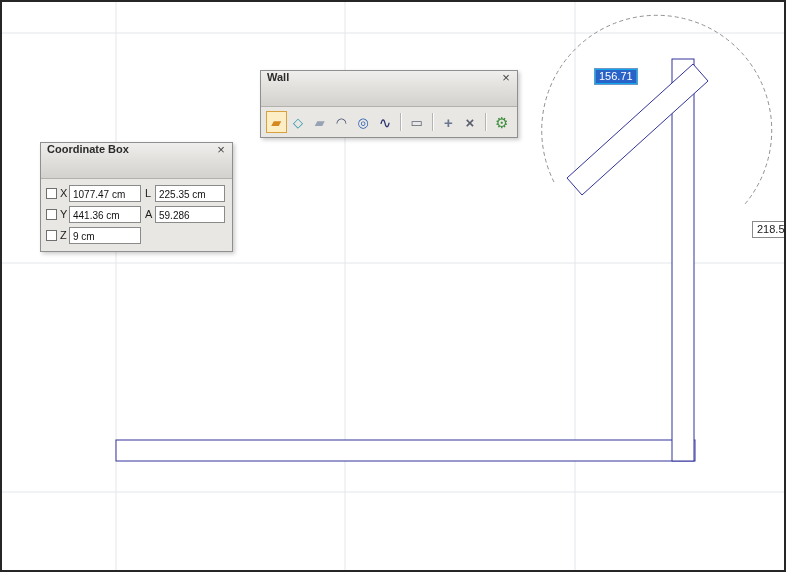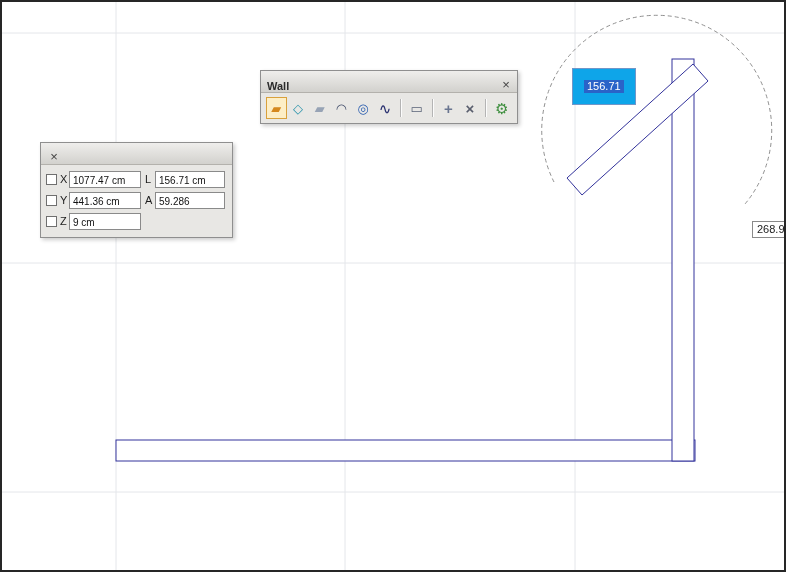--- a/index.html
+++ b/index.html
@@ -14,21 +14,21 @@
     background: #ffffff; border: 2px solid #262626; overflow: hidden;
   }
   .drawing { position: absolute; left: 0; top: 0; }
 
   
   .palette {
     position: absolute; background: #e8e7e4;
     border: 1px solid #8f8f8f; box-shadow: 2px 2px 4px rgba(0,0,0,.2);
   }
   .titlebar {
-    height: 22px; display: flex; align-items: flex-end;
+    height: 36px; display: flex; align-items: flex-start;
     padding: 0 4px 0 6px;
     background: linear-gradient(#efeeec, #d2d1cd);
     border-bottom: 1px solid #b3b1ac;
   }
   .titlebar .title { font-size: 11px; font-weight: bold; color: #2b2b2b; flex: 1; }
   .close-btn {
     width: 14px; height: 14px; line-height: 13px; text-align: center;
     font-size: 13px; color: #444; cursor: default;
   }
 
@@ -56,22 +56,22 @@
   .axis-label { font-size: 11px; color: #1c1c1c; padding-left: 1px; }
   .r-label { font-size: 11px; color: #1c1c1c; padding-left: 4px; }
   .val-input {
     height: 17px; border: 1px solid #8a8a8a; background: #fff;
     font-size: 10px; line-height: 15px; padding: 1px 3px; color: #111;
     overflow: hidden; white-space: nowrap;
   }
 
   
   .tracker {
-    position: absolute; left: 570px; top: 66px;
-    border: 1px solid #7096c8; background: #0ea5e9; padding: 11px;
+    position: absolute; left: 592px; top: 66px;
+    border: 1px solid #7096c8; background: #0ea5e9; padding: 1px;
   }
   .tracker .sel {
     display: block; background: #2a63c8; color: #fff;
     font-size: 11px; line-height: 13px; padding: 0 3px;
   }
   .radius-tag {
     position: absolute; left: 750px; top: 219px;
     border: 1px solid #8a8a8a; background: #fff;
     font-size: 11px; line-height: 13px; padding: 1px 4px;
     color: #222; white-space: nowrap;
@@ -99,21 +99,21 @@
     <rect x="670" y="57" width="22" height="402" fill="#ffffff" stroke="#32329b" stroke-width="1"></rect>
 
     <polygon points="565,176 580,193 706,79 691,62" fill="#ffffff" stroke="#32329b" stroke-width="1"></polygon>
   </svg>
 
   <div class="tracker">
     <span class="sel">156.71</span>
   </div>
 
   <div class="radius-tag">
-    <span>268.9</span>
+    <span>218.5</span>
   </div>
 
   <div class="palette wall-palette">
     <div class="titlebar">
       <span class="title">Wall</span>
       <span class="close-btn">×</span>
     </div>
     <div class="toolbar-row">
       <div class="tb-btn selected">
         <span class="tb-ic" style="color: rgb(213, 136, 30);">▰</span>
@@ -146,28 +146,29 @@
       </div>
       <div class="tb-sep"></div>
       <div class="tb-btn">
         <span class="tb-ic big" style="color: rgb(63, 143, 63);">⚙</span>
       </div>
     </div>
   </div>
 
   <div class="palette coord-palette">
     <div class="titlebar">
+      <span class="title">Coordinate Box</span>
       <span class="close-btn">×</span>
     </div>
     <div class="coord-body">
       <div class="cb"></div>
       <span class="axis-label">X</span>
       <div class="val-input">1077.47 cm</div>
       <span class="r-label">L</span>
-      <div class="val-input">156.71 cm</div>
+      <div class="val-input">225.35 cm</div>
 
       <div class="cb"></div>
       <span class="axis-label">Y</span>
       <div class="val-input">441.36 cm</div>
       <span class="r-label">A</span>
       <div class="val-input">59.286</div>
 
       <div class="cb"></div>
       <span class="axis-label">Z</span>
       <div class="val-input">9 cm</div>

